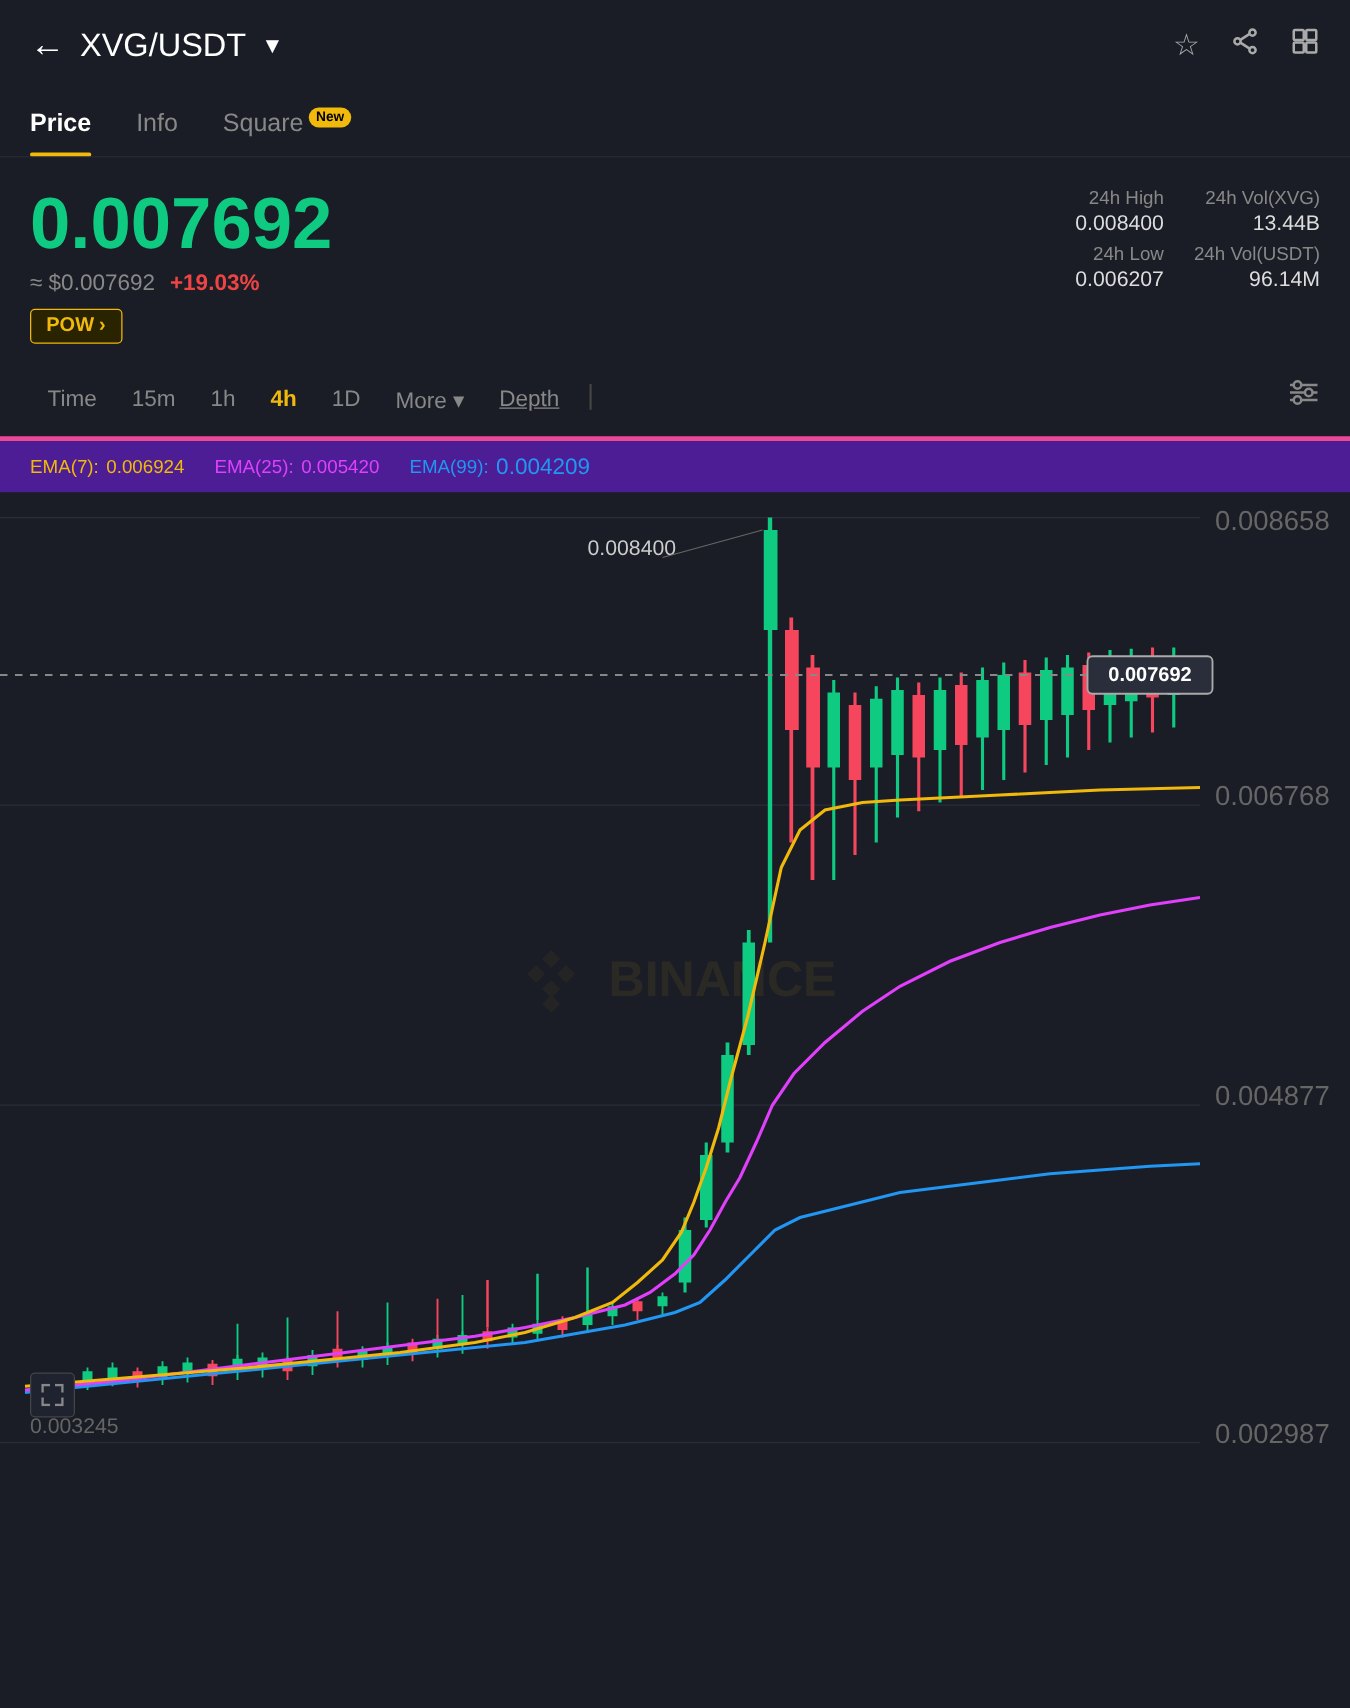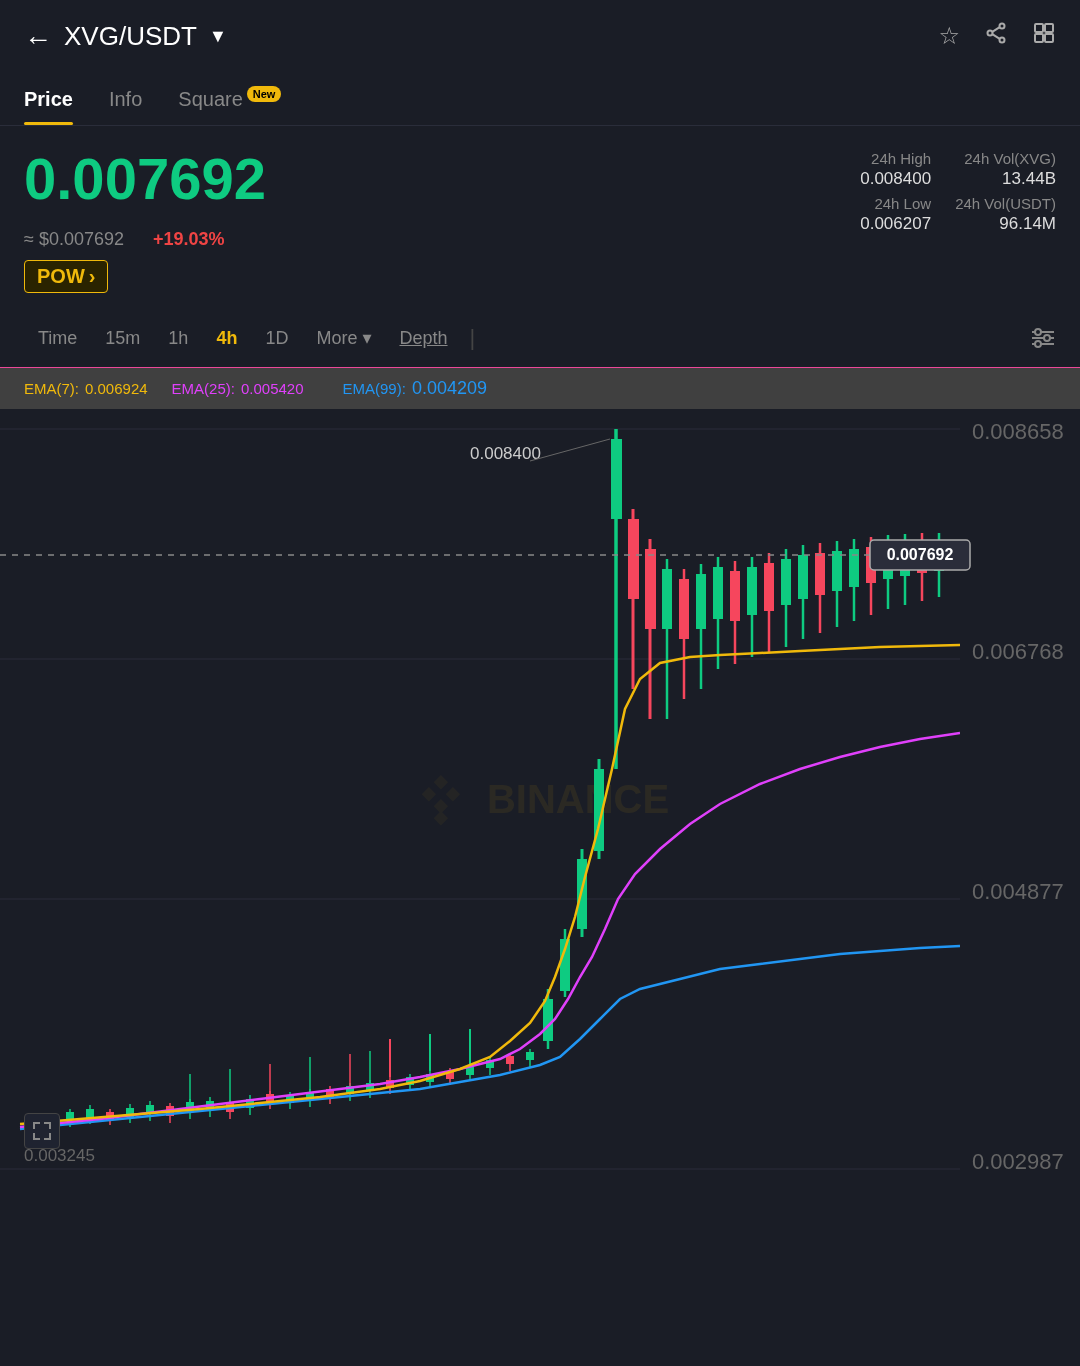--- a/index.html
+++ b/index.html
@@ -107,40 +107,40 @@
     .price-left {}
     .price-value {
       font-size: 58px;
       font-weight: 700;
       color: #0ecb81;
       line-height: 1;
     }
     .price-usd-row {
       display: flex;
       align-items: center;
-      gap: 29px;
-      margin-top: 21px;
+      gap: 12px;
+      margin-top: 8px;
     }
     .price-usd {
       font-size: 18px;
       color: #888;
     }
     .price-change {
       font-size: 18px;
       color: #ef4444;
       font-weight: 600;
     }
     .pow-badge {
       display: inline-flex;
       align-items: flex-start;
       gap: 4px;
       background: #2a2300;
       border: 1px solid #f0b90b;
       color: #f0b90b;
-      font-size: 20px;
+      font-size: 16px;
       font-weight: 600;
       padding: 4px 12px;
       border-radius: 4px;
       margin-top: 10px;
       cursor: pointer;
     }
     .price-right {
       display: grid;
       grid-template-columns: 1fr 1fr;
       gap: 6px 24px;
@@ -154,24 +154,24 @@
       font-size: 17px;
       color: #ddd;
       font-weight: 500;
       margin-top: 2px;
     }
     .stat-group {}
 
     
     .chart-controls {
       display: flex;
-      align-items: center;
+      align-items: flex-start;
       padding: 12px 24px;
       gap: 0;
-      border-bottom: 1px solid #ec4899;
+      border-bottom: 4px solid #ec4899;
       background: #1a1d26;
     }
     .time-btn {
       font-size: 18px;
       color: #888;
       padding: 6px 14px;
       cursor: pointer;
       border-radius: 4px;
     }
     .time-btn.active {
@@ -196,21 +196,21 @@
       padding: 6px 14px;
       cursor: pointer;
       text-decoration: underline;
     }
 
     
     .ema-legend {
       display: flex;
       gap: 24px;
       padding: 10px 24px;
-      background: #404040;
+      background: #4c1d95;
       font-size: 15px;
       align-items: center;
     }
     .ema-item {
       display: flex;
       align-items: center;
       gap: 6px;
     }
 
     
@@ -364,21 +364,21 @@
 <div class="ema-legend">
   <div class="ema-item">
     <span style="color:#f0b90b; font-size:15px;">EMA(7):</span>
     <span style="color:#f0b90b; font-size:15px;">0.006924</span>
   </div>
   <div class="ema-item">
     <span style="color:#e040fb; font-size:15px;">EMA(25):</span>
     <span style="color:#e040fb; font-size:15px;">0.005420</span>
   </div>
   <div class="ema-item">
-    <span style="color:#2196f3; font-size:15px;margin-left:15px;">EMA(99):</span>
+    <span style="color:#2196f3; font-size:15px;">EMA(99):</span>
     <span style="color:#2196f3; font-size:18px;">0.004209</span>
   </div>
 </div>
 
 <div class="chart-container">
 
   <div class="binance-watermark">
     <svg class="binance-logo-svg" viewBox="0 0 100 100" fill="#f0b90b">
       <polygon points="50,10 62,22 50,34 38,22"></polygon>
       <polygon points="30,30 42,42 30,54 18,42"></polygon>

